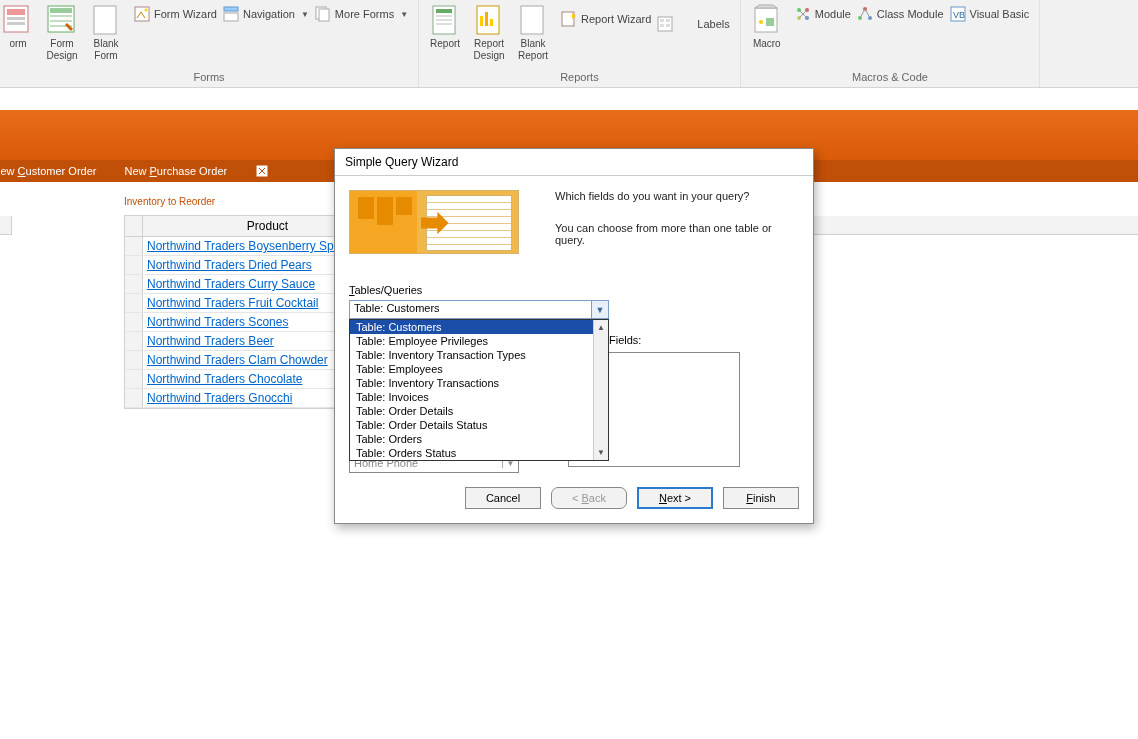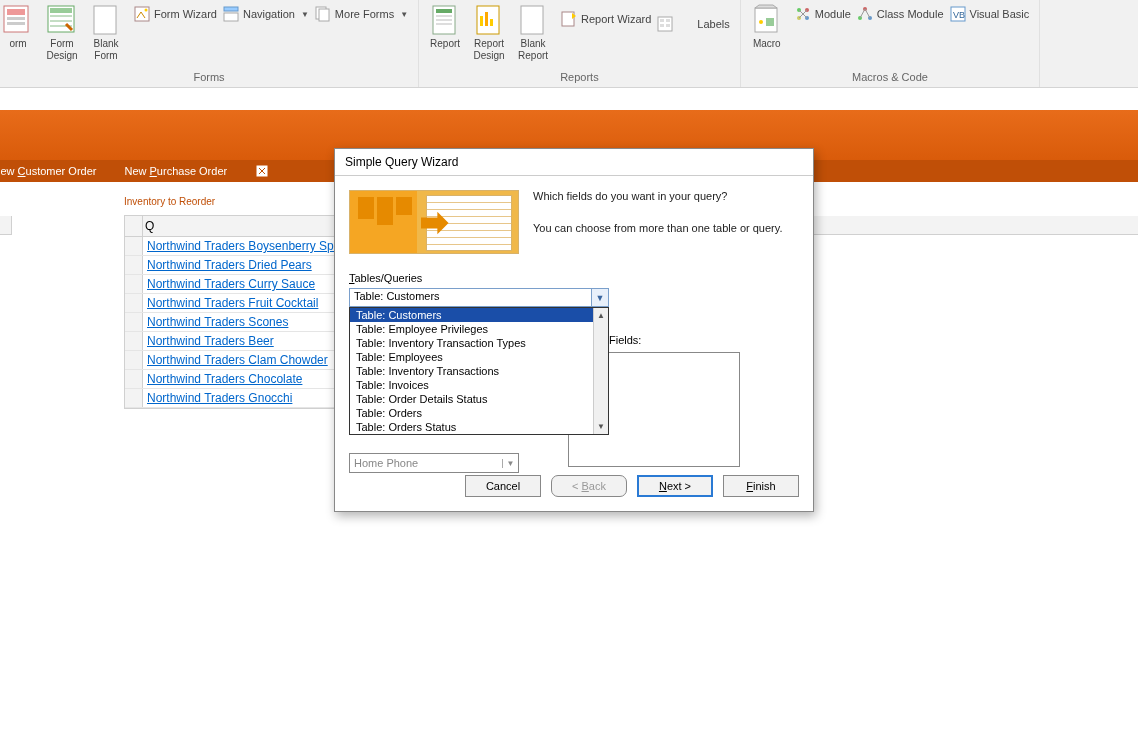--- a/index.html
+++ b/index.html
@@ -54,21 +54,21 @@
 .dlg-image::after { content:""; position:absolute; left:42%; top:18px; width:28px; height:28px;
   background:#e68a00; clip-path: polygon(0 30%, 60% 30%, 60% 10%, 100% 50%, 60% 90%, 60% 70%, 0 70%); }
 .dlg-img-grid { position:absolute; right:6px; top:4px; width:86px; height:56px;
   background: repeating-linear-gradient(#fff,#fff 6px,#e7c68a 6px,#e7c68a 7px),
               repeating-linear-gradient(90deg,#fff,#fff 10px,#e7c68a 10px,#e7c68a 11px);
   border:1px solid #d8b26a;}
 .dlg-img-blocks { position:absolute; left:8px; top:6px; }
 .dlg-img-blocks span { display:inline-block; width:16px; height:22px; background:#e68a00; margin-right:3px; vertical-align:top; }
 .dlg-img-blocks span:nth-child(2){height:28px;}
 .dlg-img-blocks span:nth-child(3){height:18px;}
-.dlg-text { flex: 1; }
+.dlg-text { flex: 1; margin-left: 22px; }
 .dlg-text p { margin-bottom: 20px; font-size: 11px; color: #222; }
 .tq-label { margin-top: 18px; margin-bottom: 4px; font-size: 11px; }
 .combo-wrap { position: relative; width: 260px; }
 .combo { display: flex; border: 1px solid #7a9fcb; height: 19px; background: #fff; }
 .combo .txt { flex: 1; padding: 1px 4px; font-size: 11px; }
 .combo .arrow { width: 17px; background: #e8f0fb; border-left: 1px solid #7a9fcb; color:#3a66a0;
   display: flex; align-items: center; justify-content: center; font-size: 9px; cursor: pointer; }
 .dropdown-list { position: absolute; top: 19px; left: 0; width: 260px; background: #fff; border: 1px solid #333; z-index: 10; }
 .dropdown-list .scroll { position:absolute; right:0; top:0; bottom:0; width:15px; background:#f0f0f0; border-left:1px solid #ccc; }
 .dropdown-list .scroll .up,.dropdown-list .scroll .dn{height:15px;display:flex;align-items:center;justify-content:center;font-size:8px;color:#555;background:#f0f0f0;}
@@ -261,20 +261,24 @@
 <div class="content-row">
   <div style="width:12px;">
      <div class="ds-head" style="border-right:1px solid #d0d0d0; margin-top:34px;"></div>
   </div>
   <div style="width:50px;"></div>
   <div class="content-area">
     <div class="inv-title">Inventory to Reorder</div>
     <div class="inv-table">
       <div class="inv-header">
         <div class="corner"></div>
+        <div class="col-prod">
+          <span>Product</span>
+          <span class="dd">▼</span>
+        </div>
         <div class="col-q">Q</div>
       </div>
       <div id="inv-rows">
           <div class="inv-row">
             <div class="rh"></div>
             <div class="cell"><a>Northwind Traders Boysenberry Spread</a></div>
           </div>
           <div class="inv-row">
             <div class="rh"></div>
             <div class="cell"><a>Northwind Traders Dried Pears</a></div>
@@ -338,20 +342,21 @@
         <div class="txt">Table: Customers</div>
         <div class="arrow">▼</div>
       </div>
       <div class="dropdown-list" id="dd-list">
         <div class="dd-item sel">Table: Customers</div>
           <div class="dd-item">Table: Employee Privileges</div>
           <div class="dd-item">Table: Inventory Transaction Types</div>
           <div class="dd-item">Table: Employees</div>
           <div class="dd-item">Table: Inventory Transactions</div>
           <div class="dd-item">Table: Invoices</div>
+          <div class="dd-item">Table: Order Details</div>
           <div class="dd-item">Table: Order Details Status</div>
           <div class="dd-item">Table: Orders</div>
           <div class="dd-item">Table: Orders Status</div>
           <div class="scroll">
           <div class="up">▲</div>
           <div class="dn">▼</div>
         </div>
       </div>
     </div>
 

